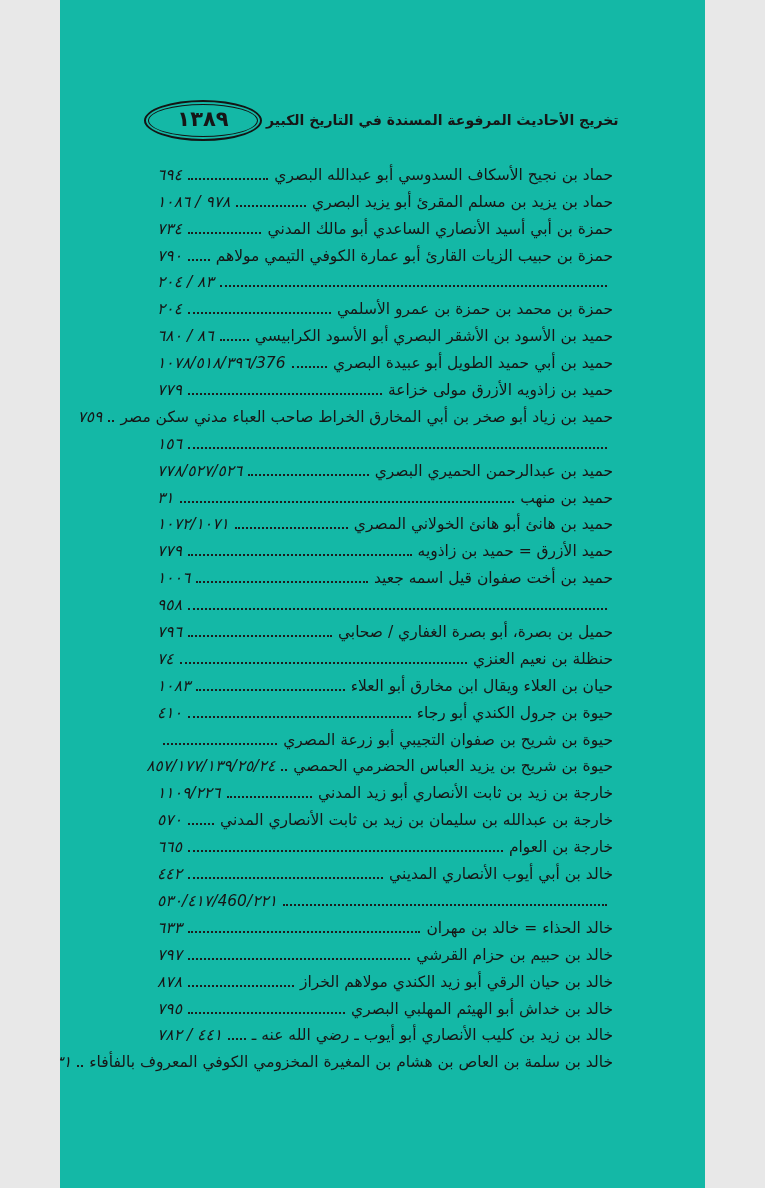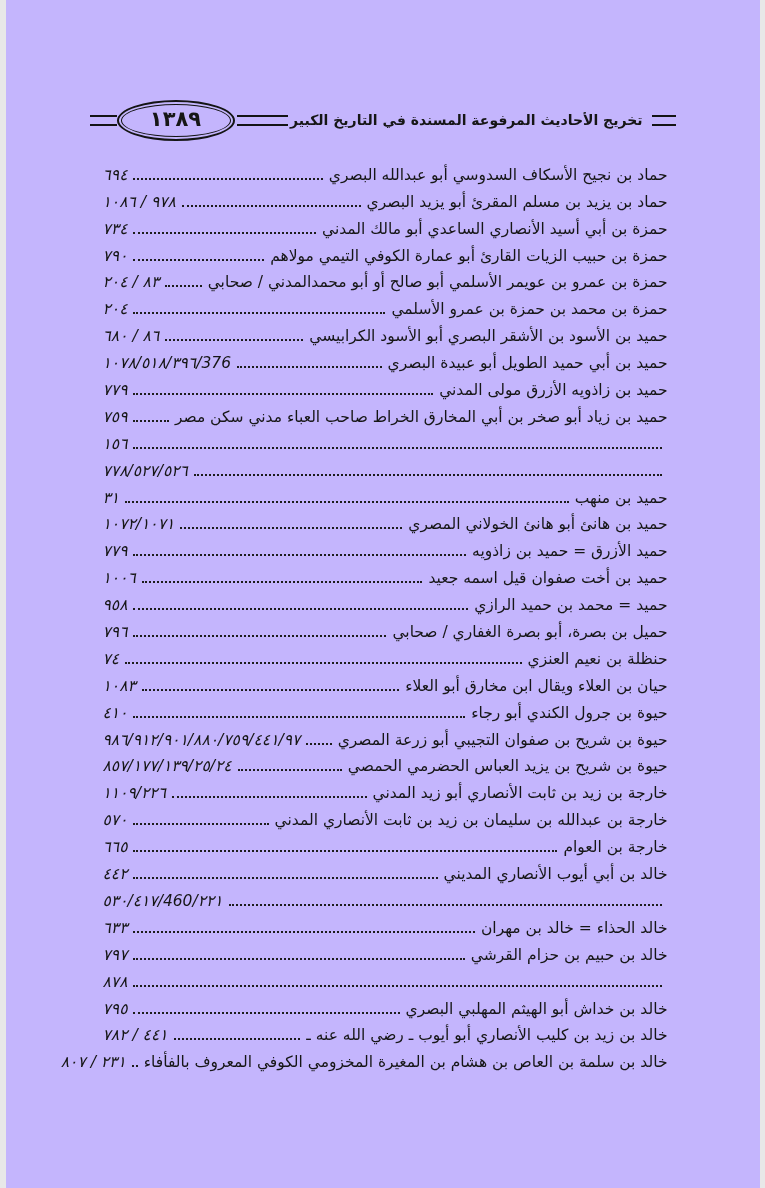--- a/index.html
+++ b/index.html
@@ -2,24 +2,24 @@
 <html lang="ar"><head>
 <meta charset="utf-8">
 <style>
   html, body {
     margin: 0;
     padding: 0;
     background: #e8e8e8;
   }
   .page {
     position: relative;
-    width: 754px;
+    width: 645px;
     height: 1188px;
     margin: 0 auto;
-    background: #c4b5fd;
+    background: #14b8a6;
     overflow: hidden;
     font-family: "DejaVu Sans", sans-serif;
     color: #161616;
   }
   
   .header {
     display: flex;
     align-items: center;
     margin: 97px 84px 0 84px;
     height: 46px;
@@ -129,21 +129,20 @@
       <span class="pages">٧٣٤</span>
     </div>
 
     <div class="row">
       <span class="entry-name">حمزة بن حبيب الزيات القارئ أبو عمارة الكوفي التيمي مولاهم</span>
       <span class="leader"></span>
       <span class="pages">٧٩٠</span>
     </div>
 
     <div class="row">
-      <span class="entry-name">حمزة بن عمرو بن عويمر الأسلمي أبو صالح أو أبو محمدالمدني / صحابي</span>
       <span class="leader"></span>
       <span class="pages">٢٠٤ / ٨٣</span>
     </div>
 
     <div class="row">
       <span class="entry-name">حمزة بن محمد بن حمزة بن عمرو الأسلمي</span>
       <span class="leader"></span>
       <span class="pages">٢٠٤</span>
     </div>
 
@@ -153,37 +152,38 @@
       <span class="pages">٦٨٠ / ٨٦</span>
     </div>
 
     <div class="row">
       <span class="entry-name">حميد بن أبي حميد الطويل أبو عبيدة البصري</span>
       <span class="leader"></span>
       <span class="pages">١٠٧٨/٥١٨/٣٩٦/376</span>
     </div>
 
     <div class="row">
-      <span class="entry-name">حميد بن زاذويه الأزرق مولى المدني</span>
+      <span class="entry-name">حميد بن زاذويه الأزرق مولى خزاعة</span>
       <span class="leader"></span>
       <span class="pages">٧٧٩</span>
     </div>
 
     <div class="row">
       <span class="entry-name">حميد بن زياد أبو صخر بن أبي المخارق الخراط صاحب العباء مدني سكن مصر</span>
       <span class="leader"></span>
       <span class="pages">٧٥٩</span>
     </div>
 
     <div class="row">
       <span class="leader"></span>
       <span class="pages">١٥٦</span>
     </div>
 
     <div class="row">
+      <span class="entry-name">حميد بن عبدالرحمن الحميري البصري</span>
       <span class="leader"></span>
       <span class="pages">٧٧٨/٥٢٧/٥٢٦</span>
     </div>
 
     <div class="row">
       <span class="entry-name">حميد بن منهب</span>
       <span class="leader"></span>
       <span class="pages">٣١</span>
     </div>
 
@@ -199,21 +199,20 @@
       <span class="pages">٧٧٩</span>
     </div>
 
     <div class="row">
       <span class="entry-name">حميد بن أخت صفوان قيل اسمه جعيد</span>
       <span class="leader"></span>
       <span class="pages">١٠٠٦</span>
     </div>
 
     <div class="row">
-      <span class="entry-name">حميد = محمد بن حميد الرازي</span>
       <span class="leader"></span>
       <span class="pages">٩٥٨</span>
     </div>
 
     <div class="row">
       <span class="entry-name">حميل بن بصرة، أبو بصرة الغفاري / صحابي</span>
       <span class="leader"></span>
       <span class="pages">٧٩٦</span>
     </div>
 
@@ -231,21 +230,20 @@
 
     <div class="row">
       <span class="entry-name">حيوة بن جرول الكندي أبو رجاء</span>
       <span class="leader"></span>
       <span class="pages">٤١٠</span>
     </div>
 
     <div class="row">
       <span class="entry-name">حيوة بن شريح بن صفوان التجيبي أبو زرعة المصري</span>
       <span class="leader"></span>
-      <span class="pages">٩٨٦/٩١٢/٩٠١/٨٨٠/٧٥٩/٤٤١/٩٧</span>
     </div>
 
     <div class="row">
       <span class="entry-name">حيوة بن شريح بن يزيد العباس الحضرمي الحمصي</span>
       <span class="leader"></span>
       <span class="pages">٨٥٧/١٧٧/١٣٩/٢٥/٢٤</span>
     </div>
 
     <div class="row">
       <span class="entry-name">خارجة بن زيد بن ثابت الأنصاري أبو زيد المدني</span>
@@ -282,20 +280,21 @@
       <span class="pages">٦٣٣</span>
     </div>
 
     <div class="row">
       <span class="entry-name">خالد بن حبيم بن حزام القرشي</span>
       <span class="leader"></span>
       <span class="pages">٧٩٧</span>
     </div>
 
     <div class="row">
+      <span class="entry-name">خالد بن حيان الرقي أبو زيد الكندي مولاهم الخراز</span>
       <span class="leader"></span>
       <span class="pages">٨٧٨</span>
     </div>
 
     <div class="row">
       <span class="entry-name">خالد بن خداش أبو الهيثم المهلبي البصري</span>
       <span class="leader"></span>
       <span class="pages">٧٩٥</span>
     </div>
 

